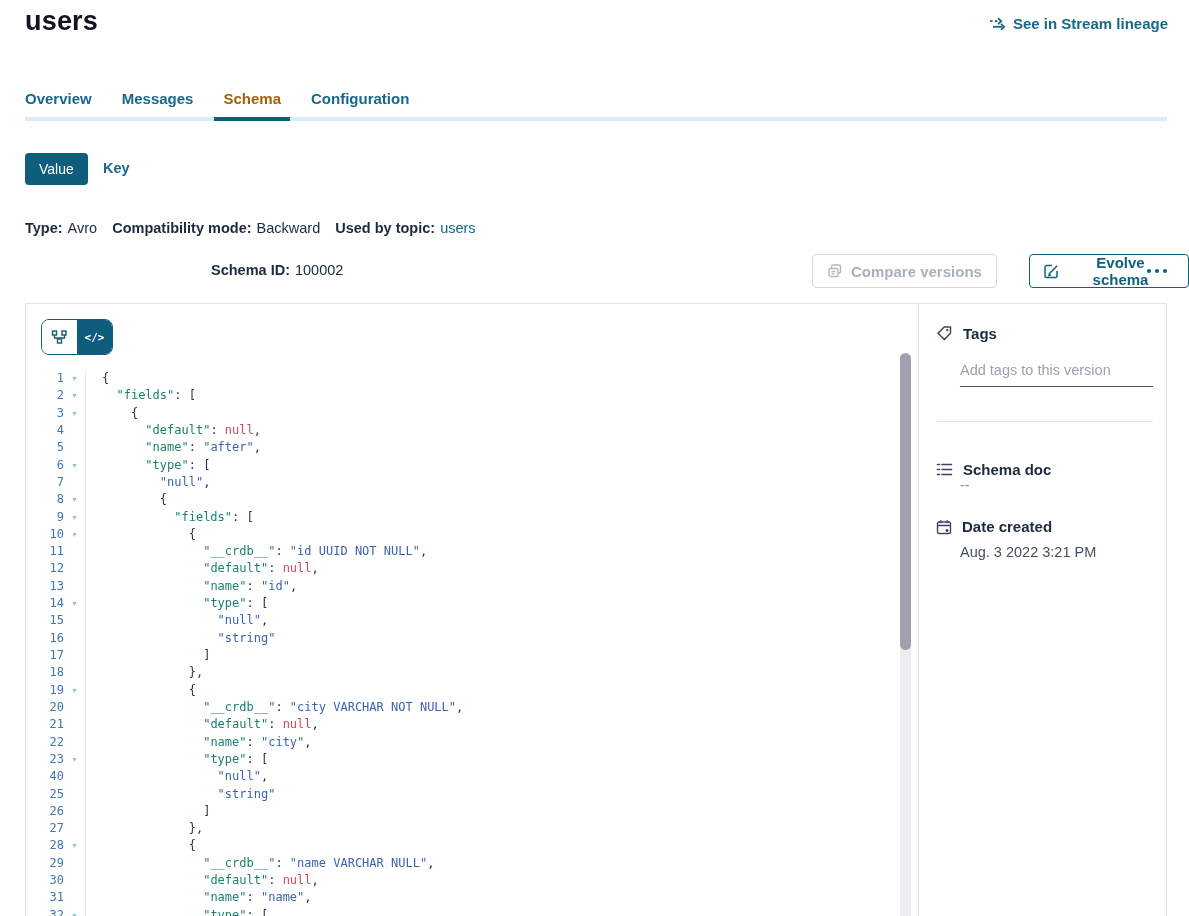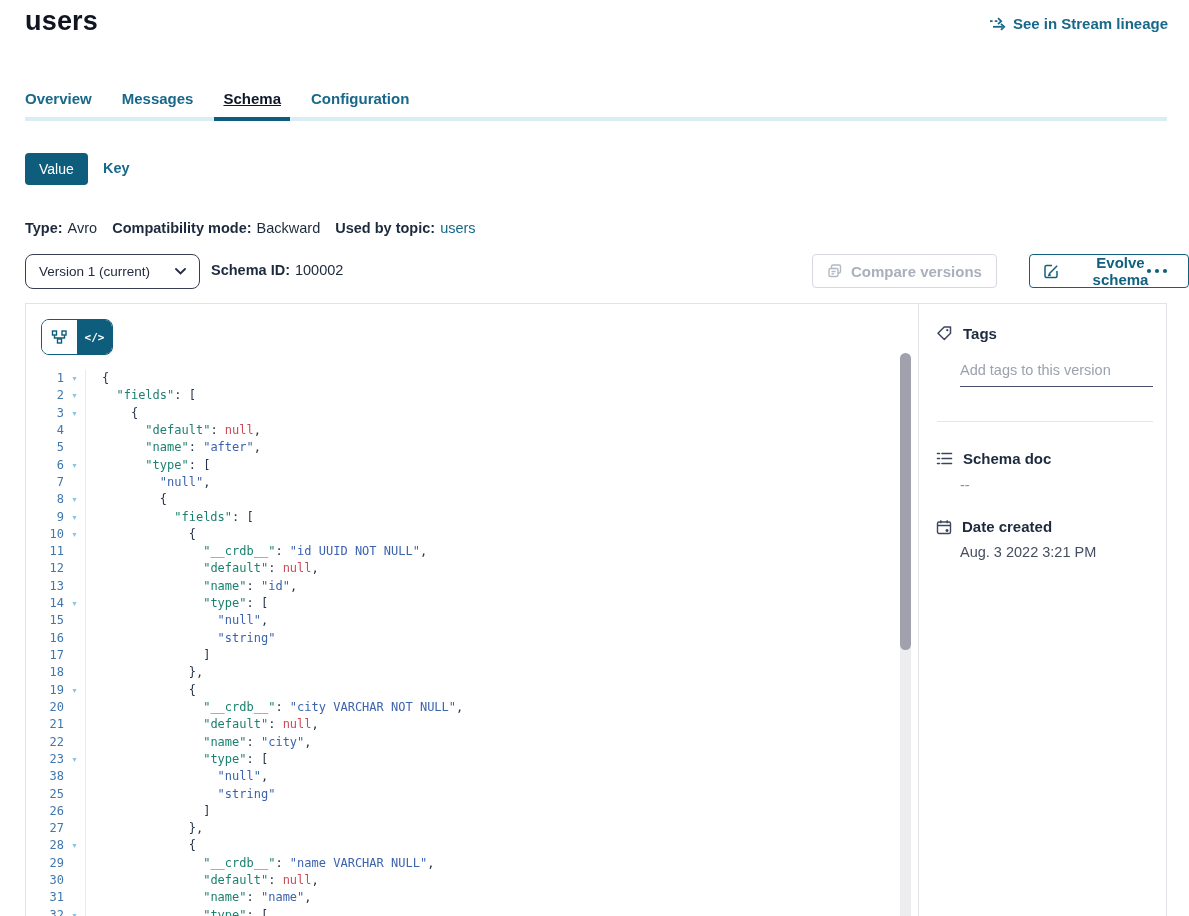--- a/index.html
+++ b/index.html
@@ -8,21 +8,21 @@
     position:relative; width:1189px; height:916px; overflow:hidden;
     background:#fff; font-family:"Liberation Sans", sans-serif; color:#1d2a3e;
   }
   
   .page-title{ position:absolute; left:25px; top:6px; font-size:27px; font-weight:800; color:#101521; letter-spacing:.2px;}
   .lineage-link{ position:absolute; right:21px; top:15px; display:flex; align-items:center; gap:7px;
     color:#17688a; font-size:15px; font-weight:700; cursor:pointer;}
   
   .tabs{ position:absolute; left:25px; top:90px; display:flex; gap:30px; z-index:2;}
   .tab{ position:relative; font-size:15px; font-weight:600; color:#17688a; cursor:pointer; padding-bottom:20px;}
-  .tab.active{ color:#0f172a;text-decoration:underline;}
+  .tab.active{ color:#a16207;}
   .tab.active::after{ content:""; position:absolute; left:-9px; right:-9px; top:27px; height:4px; background:#0f5d7c;}
   .tab-track{ position:absolute; left:25px; top:117px; width:1142px; height:4px; background:#d9edf4; z-index:1;}
   
   .btn-value{ position:absolute; left:25px; top:153px; background:#0f5d7c; color:#fff; border:none;
     border-radius:4px; padding:8px 14px; font-size:14px; font-weight:500; font-family:inherit; cursor:pointer;}
   .btn-key{ position:absolute; left:103px; top:160px; background:none; border:none; color:#17688a;
     font-size:14.5px; font-weight:700; font-family:inherit; cursor:pointer;}
   
   .meta-row{ position:absolute; left:25px; top:220px; display:flex; gap:15px; font-size:14.5px; color:#1d2a3e;}
   .meta-label{ font-weight:700; margin-right:5px;}
@@ -60,21 +60,21 @@
   .panel-separator{ position:absolute; left:892px; top:0; bottom:0; width:1px; background:#e2e3e8;}
   .sidebar{ position:absolute; left:893px; top:0; right:0; bottom:0;}
   .sb-heading{ position:absolute; display:flex; align-items:center; gap:10px; font-size:15px; font-weight:700; color:#1d2a3e;}
   .sb-icon{ color:#3c4560; display:flex;}
   .tags-heading{ left:17px; top:21px;}
   .tags-input{ position:absolute; left:41px; top:55px; width:193px; border:none; outline:none;
     border-bottom:1.5px solid #4a506b; font:14.5px "Liberation Sans", sans-serif; color:#1d2a3e;
     padding:3px 0 8px 0; background:transparent;}
   .tags-input::placeholder{ color:#9ba1ad;}
   .sb-divider{ position:absolute; left:18px; top:117px; width:216px; height:1px; background:#e4e5e9;}
-  .doc-heading{ left:17px; top:146px;}
+  .doc-heading{ left:17px; top:157px;}
   .doc-value{ position:absolute; left:41px; top:173px; font-size:14.5px; color:#8b909c;}
   .date-heading{ left:17px; top:214px;}
   .date-value{ position:absolute; left:41px; top:240px; font-size:14.5px; color:#454e60;}
 </style>
 </head>
 <body>
 
 <div class="page">
 
   <div class="page-title">users</div>
@@ -106,28 +106,20 @@
       <span class="meta-label">Type:</span><span>Avro</span>
     </span>
     <span>
       <span class="meta-label">Compatibility mode:</span><span>Backward</span>
     </span>
     <span>
       <span class="meta-label">Used by topic:</span><span class="meta-link">users</span>
     </span>
   </div>
 
-  <div class="version-select">
-    <span>Version 1 (current)</span>
-    <span class="sb-icon" style="color:#232c41">
-      <svg width="11" height="7" viewBox="0 0 11 7" fill="none" stroke="currentColor" stroke-width="1.8" stroke-linecap="round">
-          <path d="M1 1 L5.5 5.5 L10 1"></path>
-        </svg>
-    </span>
-  </div>
   <div class="schema-id">
     <span class="meta-label">Schema ID:</span><span>100002</span>
   </div>
   <button class="btn btn-compare" disabled="">
     <span class="sb-icon" style="color:#b3b9c4">
       <svg width="16" height="16" viewBox="0 0 16 16" fill="none" stroke="currentColor" stroke-width="1.4">
         <rect x="4.5" y="2" width="9" height="8" rx="1.5"></rect>
           <rect x="2" y="5.5" width="9" height="8" rx="1.5" fill="#fff"></rect>
         <path d="M4.5 8.5 h4 M4.5 10.8 h2.5"></path>
       </svg>
@@ -277,21 +269,21 @@
           <span class="ln">22</span>
           <span class="fold"></span>
           <span class="codetext">              <span class="tk-k">"name"</span><span class="tk-p">: </span><span class="tk-s">"city"</span><span class="tk-p">,</span></span>
         </div>
         <div class="cl">
           <span class="ln">23</span>
           <span class="fold">▾</span>
           <span class="codetext">              <span class="tk-k">"type"</span><span class="tk-p">: [</span></span>
         </div>
         <div class="cl">
-          <span class="ln">38</span>
+          <span class="ln">40</span>
           <span class="fold"></span>
           <span class="codetext">                <span class="tk-s">"null"</span><span class="tk-p">,</span></span>
         </div>
         <div class="cl">
           <span class="ln">25</span>
           <span class="fold"></span>
           <span class="codetext">                <span class="tk-s">"string"</span></span>
         </div>
         <div class="cl">
           <span class="ln">26</span>

